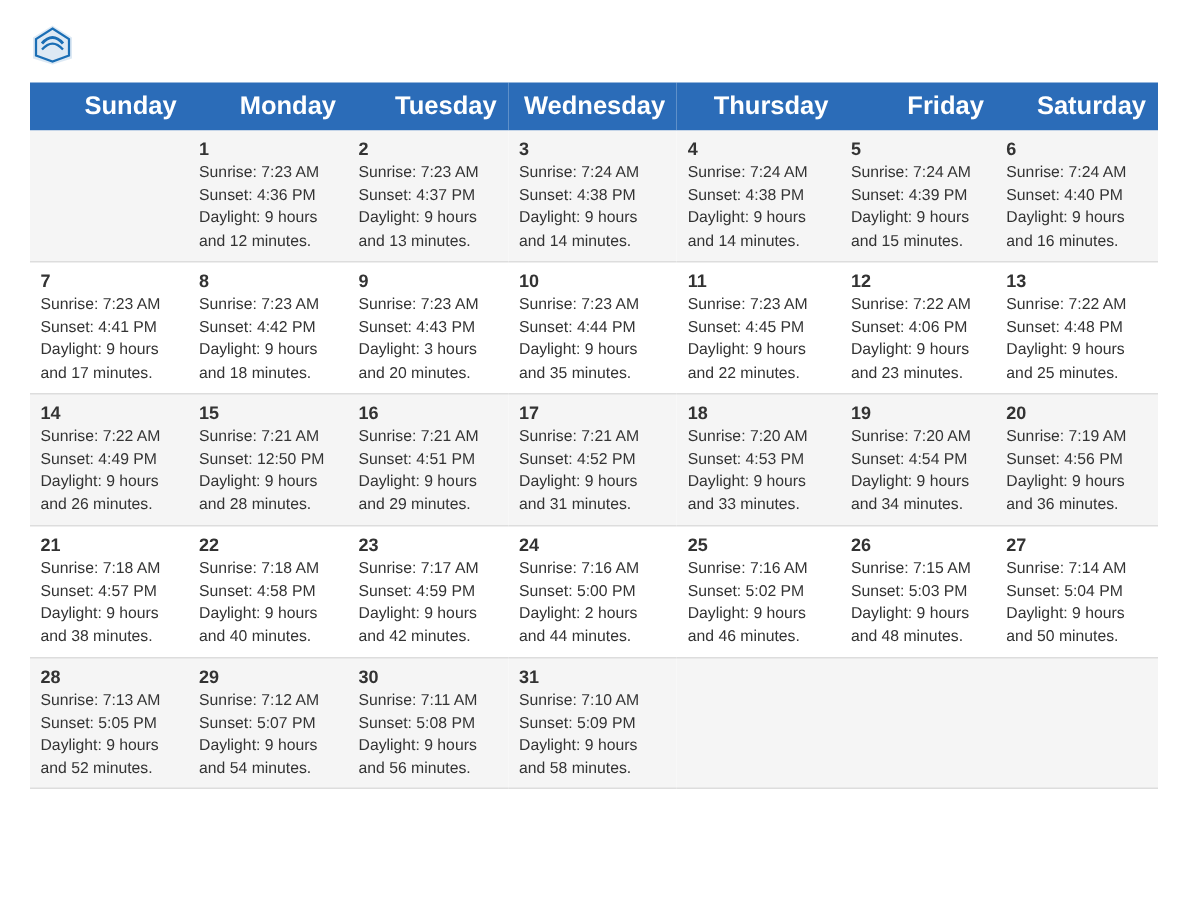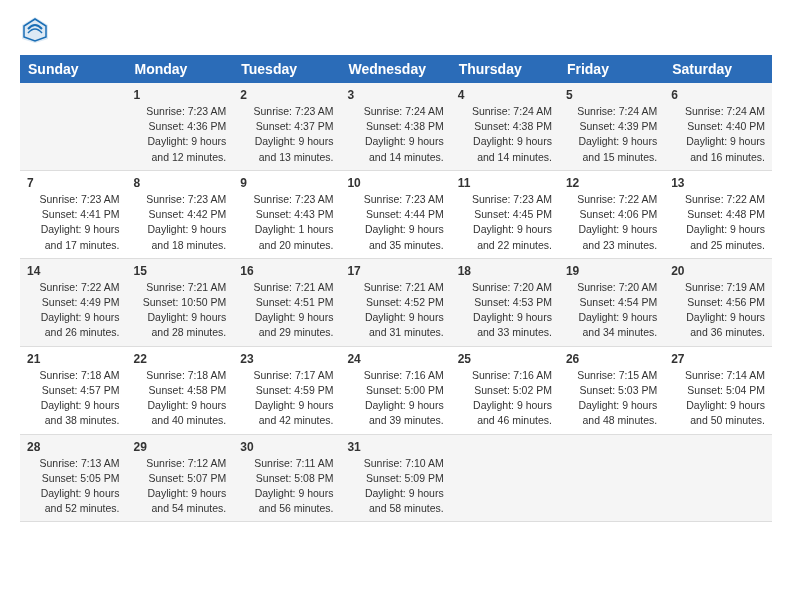--- a/index.html
+++ b/index.html
@@ -56,23 +56,23 @@
       font-size: 16px;
       color: #555;
     }
     table {
       width: 100%;
       border-collapse: collapse;
     }
     th {
       background-color: #2b6cb8;
       color: #fff;
-      text-align: left;
+      text-align: right;
       padding: 6px 8px;
-      font-size: 14px;
+      font-size: 17px;
       font-weight: bold;
     }
     td {
       vertical-align: top;
       padding: 5px 7px;
       font-size: 10.5px;
       color: #333;
       border-bottom: 1px solid #ddd;
       width: 113px;
     }
@@ -83,21 +83,20 @@
       background-color: #fff;
     }
     .day-number {
       font-weight: bold;
       font-size: 12px;
       display: block;
       margin-bottom: 2px;
     }
     .cell-content {
       line-height: 1.45;
-      text-align: right;
     }
   </style>
 </head>
 <body>
 
 <div class="container">
   <div class="header">
     <div class="logo">
       <svg class="logo-icon" viewBox="0 0 30 30" xmlns="http://www.w3.org/2000/svg">
         <polygon points="15,2 28,10 28,24 15,28 2,24 2,10" fill="#1a6eb5" opacity="0.15"></polygon>
@@ -161,21 +160,21 @@
           <td>
             <span class="day-number">7</span>
             <div class="cell-content"><span>Sunrise: 7:23 AM</span><br><span>Sunset: 4:41 PM</span><br><span>Daylight: 9 hours and 17 minutes.</span></div>
           </td>
           <td>
             <span class="day-number">8</span>
             <div class="cell-content"><span>Sunrise: 7:23 AM</span><br><span>Sunset: 4:42 PM</span><br><span>Daylight: 9 hours and 18 minutes.</span></div>
           </td>
           <td>
             <span class="day-number">9</span>
-            <div class="cell-content"><span>Sunrise: 7:23 AM</span><br><span>Sunset: 4:43 PM</span><br><span>Daylight: 1 hours and 20 minutes.</span></div>
+            <div class="cell-content"><span>Sunrise: 7:23 AM</span><br><span>Sunset: 4:43 PM</span><br><span>Daylight: 3 hours and 20 minutes.</span></div>
           </td>
           <td>
             <span class="day-number">10</span>
             <div class="cell-content"><span>Sunrise: 7:23 AM</span><br><span>Sunset: 4:44 PM</span><br><span>Daylight: 9 hours and 35 minutes.</span></div>
           </td>
           <td>
             <span class="day-number">11</span>
             <div class="cell-content"><span>Sunrise: 7:23 AM</span><br><span>Sunset: 4:45 PM</span><br><span>Daylight: 9 hours and 22 minutes.</span></div>
           </td>
           <td>
@@ -187,21 +186,21 @@
             <div class="cell-content"><span>Sunrise: 7:22 AM</span><br><span>Sunset: 4:48 PM</span><br><span>Daylight: 9 hours and 25 minutes.</span></div>
           </td>
         </tr>
         <tr>
           <td>
             <span class="day-number">14</span>
             <div class="cell-content"><span>Sunrise: 7:22 AM</span><br><span>Sunset: 4:49 PM</span><br><span>Daylight: 9 hours and 26 minutes.</span></div>
           </td>
           <td>
             <span class="day-number">15</span>
-            <div class="cell-content"><span>Sunrise: 7:21 AM</span><br><span>Sunset: 10:50 PM</span><br><span>Daylight: 9 hours and 28 minutes.</span></div>
+            <div class="cell-content"><span>Sunrise: 7:21 AM</span><br><span>Sunset: 12:50 PM</span><br><span>Daylight: 9 hours and 28 minutes.</span></div>
           </td>
           <td>
             <span class="day-number">16</span>
             <div class="cell-content"><span>Sunrise: 7:21 AM</span><br><span>Sunset: 4:51 PM</span><br><span>Daylight: 9 hours and 29 minutes.</span></div>
           </td>
           <td>
             <span class="day-number">17</span>
             <div class="cell-content"><span>Sunrise: 7:21 AM</span><br><span>Sunset: 4:52 PM</span><br><span>Daylight: 9 hours and 31 minutes.</span></div>
           </td>
           <td>
@@ -225,21 +224,21 @@
           <td>
             <span class="day-number">22</span>
             <div class="cell-content"><span>Sunrise: 7:18 AM</span><br><span>Sunset: 4:58 PM</span><br><span>Daylight: 9 hours and 40 minutes.</span></div>
           </td>
           <td>
             <span class="day-number">23</span>
             <div class="cell-content"><span>Sunrise: 7:17 AM</span><br><span>Sunset: 4:59 PM</span><br><span>Daylight: 9 hours and 42 minutes.</span></div>
           </td>
           <td>
             <span class="day-number">24</span>
-            <div class="cell-content"><span>Sunrise: 7:16 AM</span><br><span>Sunset: 5:00 PM</span><br><span>Daylight: 9 hours and 39 minutes.</span></div>
+            <div class="cell-content"><span>Sunrise: 7:16 AM</span><br><span>Sunset: 5:00 PM</span><br><span>Daylight: 2 hours and 44 minutes.</span></div>
           </td>
           <td>
             <span class="day-number">25</span>
             <div class="cell-content"><span>Sunrise: 7:16 AM</span><br><span>Sunset: 5:02 PM</span><br><span>Daylight: 9 hours and 46 minutes.</span></div>
           </td>
           <td>
             <span class="day-number">26</span>
             <div class="cell-content"><span>Sunrise: 7:15 AM</span><br><span>Sunset: 5:03 PM</span><br><span>Daylight: 9 hours and 48 minutes.</span></div>
           </td>
           <td>

